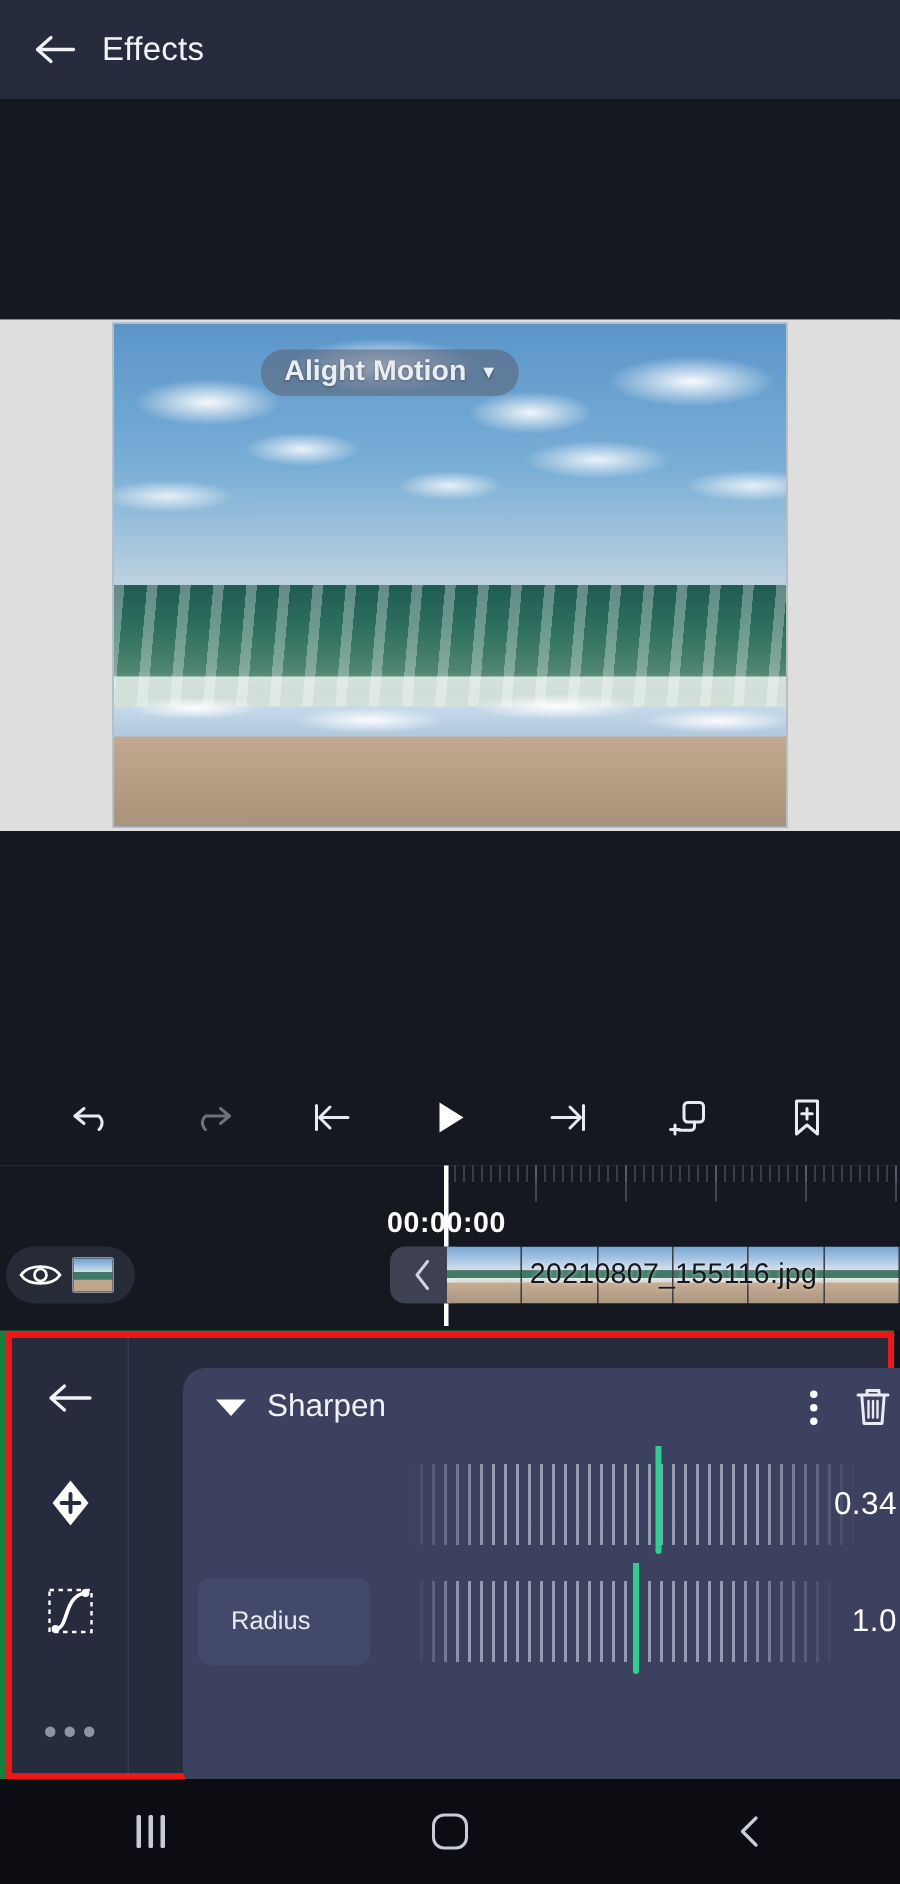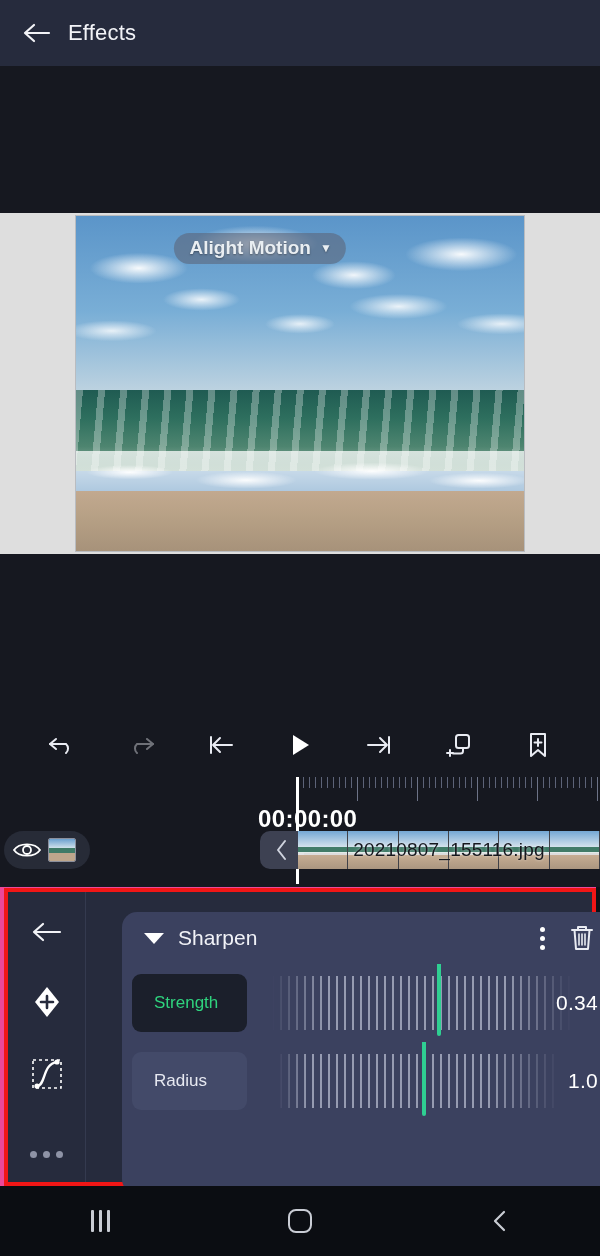--- a/index.html
+++ b/index.html
@@ -2,21 +2,21 @@
 <html><head>
 <meta charset="utf-8">
 <style>
   * { box-sizing: border-box; margin: 0; padding: 0; }
   html, body {
     width: 600px; height: 1256px;
     background: #0f1117;
     font-family: "Liberation Sans", sans-serif;
     overflow: hidden;
   }
-  #app { position: relative; width: 596px; height: 1256px; background: #ec4899; padding-left: 28px; }
+  #app { position: relative; width: 596px; height: 1256px; background: #15803d; padding-left: 28px; }
 
   
   .header {
     position: absolute; left: 0; top: 0; width: 600px; height: 66px;
     background: #262b3d; display: flex; align-items: center; padding-left: 14px;
   }
   .hdr-back { width: 46px; height: 46px; display:flex; align-items:center; justify-content:center; }
   .hdr-title { color: #f2f3f7; font-size: 22px; margin-left: 8px; letter-spacing: .2px; }
 
   
@@ -100,21 +100,21 @@
     background-size: 6px 11px;
     background-repeat: repeat-x;
     background-position: 0 0;
   }
   .ruler-major {
     position:absolute; left:297px; top:0; width:303px; height:28px;
     background-image: repeating-linear-gradient(90deg, #6d7387 0 1px, transparent 1px 60px);
     background-size: 60px 24px; background-repeat: repeat-x;
   }
   .timecode {
-    position:absolute; left:258px; top:805px; color:#ffffff; font-size:24px; font-weight:700;
+    position:absolute; left:258px; top:805px; color:#ffffff; font-size:19px; font-weight:700;
     letter-spacing: .4px;
   }
   .playhead {
     position:absolute; left:296px; top:777px; width:3px; height:107px; background:#ffffff;
   }
   .layer-pill {
     position:absolute; left:4px; top:831px; width:86px; height:38px;
     background:#272b37; border-radius:19px; display:flex; align-items:center; gap:6px; padding-left:8px;
   }
   .thumb-mini {
@@ -398,21 +398,20 @@
           <svg width="26" height="30" viewBox="0 0 26 30">
             <path d="M3 7 H23" stroke="#e9ebf2" stroke-width="2" stroke-linecap="round"></path>
             <path d="M9 7 V4 H17 V7" stroke="#e9ebf2" stroke-width="2" fill="none" stroke-linejoin="round"></path>
             <path d="M5.5 7 L7 26 H19 L20.5 7" stroke="#e9ebf2" stroke-width="2" fill="none" stroke-linejoin="round"></path>
             <path d="M10 11 V22 M13 11 V22 M16 11 V22" stroke="#e9ebf2" stroke-width="1.6" stroke-linecap="round"></path>
           </svg>
         </div>
       </div>
 
       <div class="param-row">
-        <div class="param-label active">Strength</div>
         <div class="slider">
           <div class="ticks"></div>
           <div class="needle" style="left:55%; top:-6px; height:78px;"></div>
         </div>
         <div class="param-value">0.34</div>
       </div>
 
       <div class="param-row">
         <div class="param-label idle">Radius</div>
         <div class="slider">

